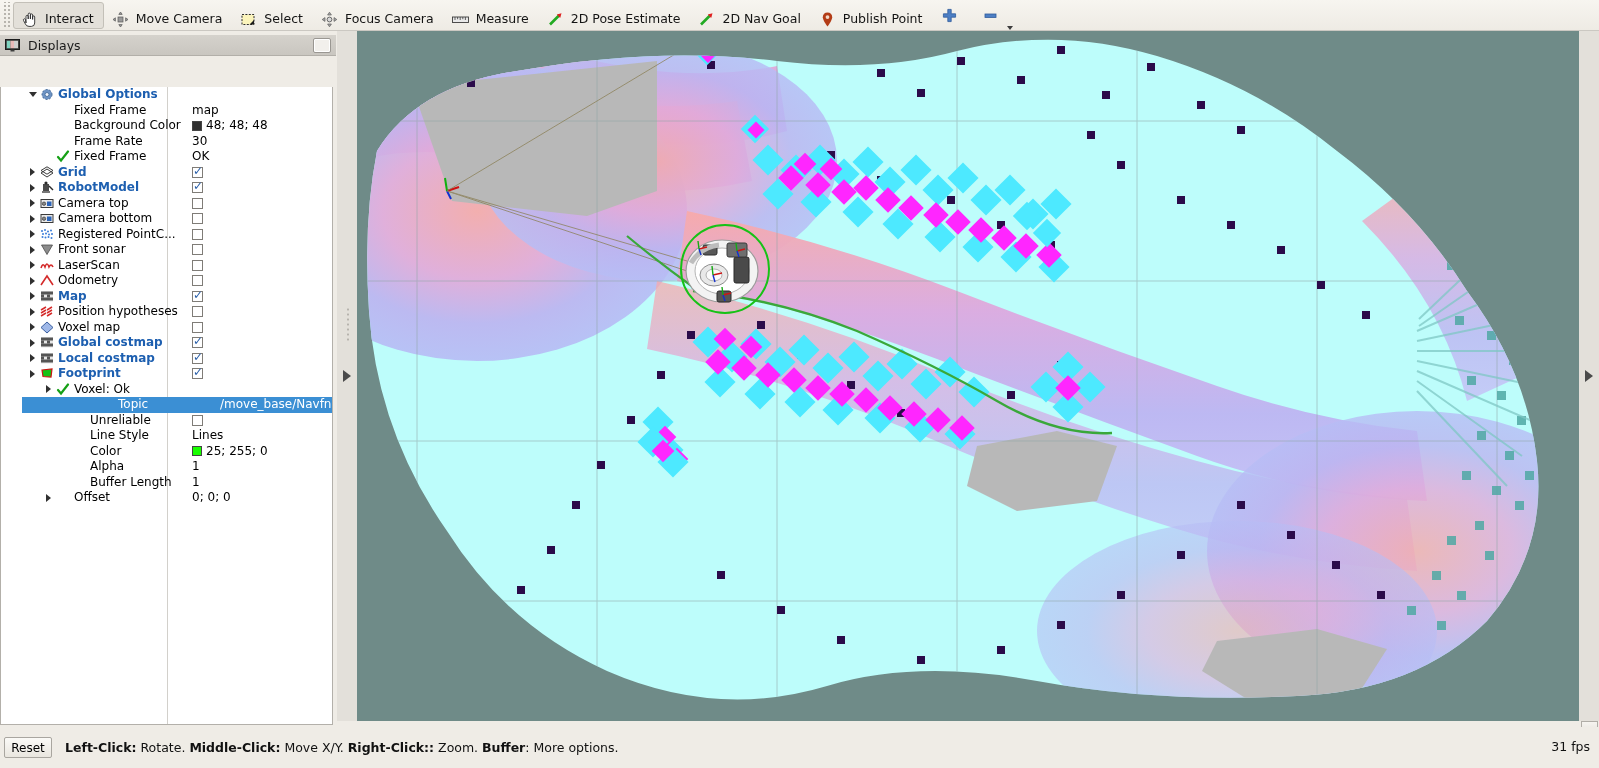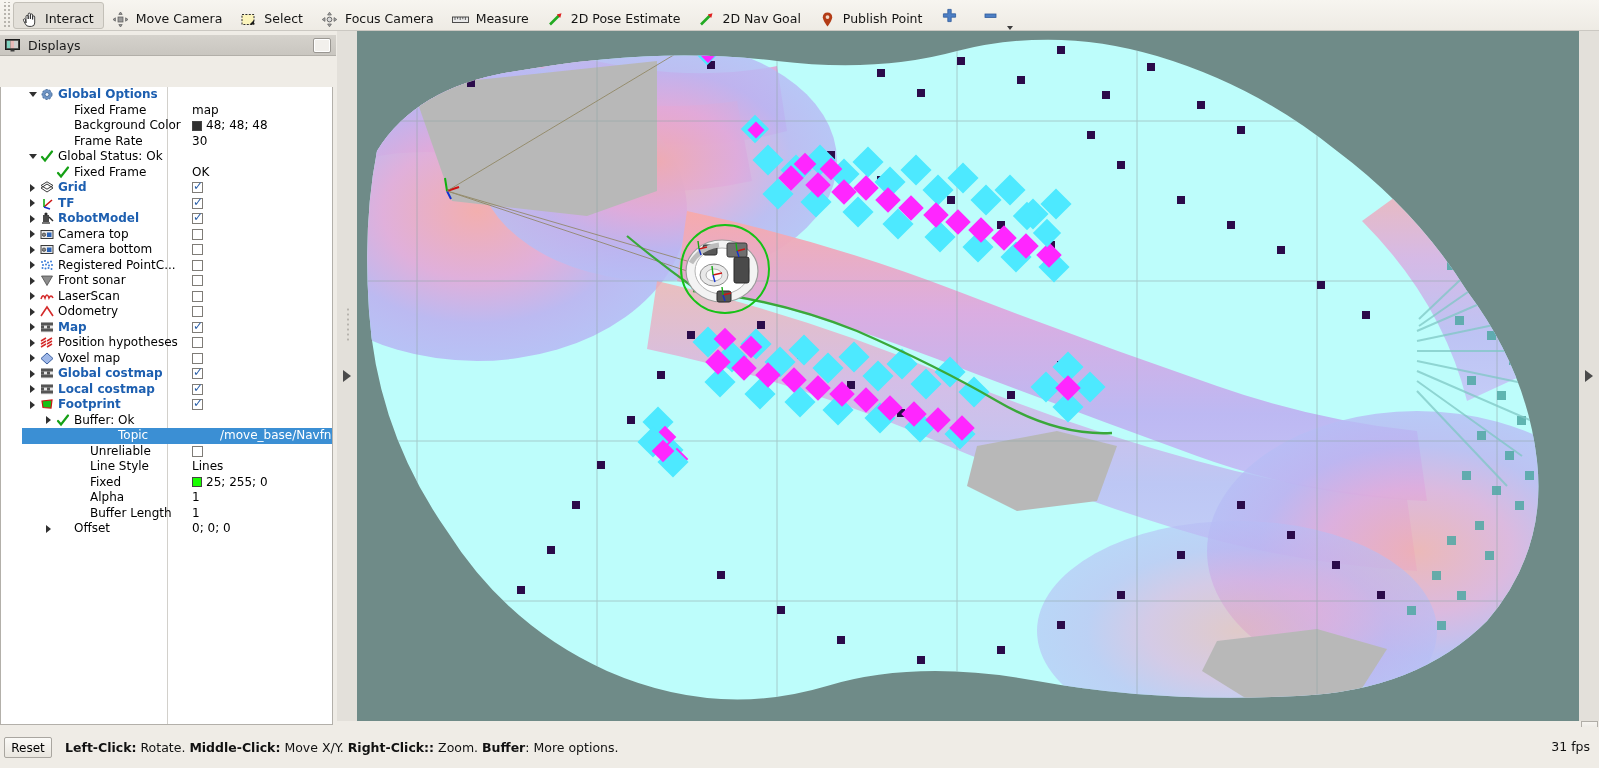--- a/index.html
+++ b/index.html
@@ -390,32 +390,20 @@
             </span>
           </div>
           <div class="row">
             <div style="width: 20px; flex: 0 0 auto;"></div>
             <div class="exp"></div>
             <span class="ico"></span>
             <span class="nm">Frame Rate</span>
             <span class="vl">30</span>
           </div>
           <div class="row">
-            <div style="width: 4px; flex: 0 0 auto;"></div>
-            <div class="exp">
-              <div class="tri-d"></div>
-            </div>
-            <span class="ico">
-              <svg width="14" height="13" viewBox="0 0 14 13">
-                <path d="M2 7 L5 10.5 L12 1.5" fill="none" stroke="#15a015" stroke-width="2.2" stroke-linecap="round"></path>
-              </svg>
-            </span>
-            <span class="nm">Global Status: Ok</span>
-          </div>
-          <div class="row">
             <div style="width: 20px; flex: 0 0 auto;"></div>
             <div class="exp"></div>
             <span class="ico">
               <svg width="14" height="13" viewBox="0 0 14 13">
                 <path d="M2 7 L5 10.5 L12 1.5" fill="none" stroke="#15a015" stroke-width="2.2" stroke-linecap="round"></path>
               </svg>
             </span>
             <span class="nm">Fixed Frame</span>
             <span class="vl">OK</span>
           </div>
@@ -424,35 +412,20 @@
             <div class="exp">
               <div class="tri-r"></div>
             </div>
             <span class="ico">
               <svg width="14" height="13" viewBox="0 0 14 13">
                 <path d="M1 7 L7 3 L13 7 L7 11 Z" fill="none" stroke="#3a3a3a" stroke-width="1"></path>
                 <path d="M1 4.5 L7 0.8 L13 4.5 L7 8.2 Z" fill="none" stroke="#3a3a3a" stroke-width="1"></path>
               </svg>
             </span>
             <span class="nm blue">Grid</span>
-            <span class="cb on"></span>
-          </div>
-          <div class="row">
-            <div style="width: 4px; flex: 0 0 auto;"></div>
-            <div class="exp">
-              <div class="tri-r"></div>
-            </div>
-            <span class="ico">
-              <svg width="14" height="13" viewBox="0 0 14 13">
-                <line x1="4" y1="10" x2="12" y2="3" stroke="#cc1414" stroke-width="1.6"></line>
-                <line x1="4" y1="10" x2="4" y2="2" stroke="#14aa14" stroke-width="1.6"></line>
-                <line x1="4" y1="10" x2="10" y2="12" stroke="#1430cc" stroke-width="1.6"></line>
-              </svg>
-            </span>
-            <span class="nm blue">TF</span>
             <span class="cb on"></span>
           </div>
           <div class="row">
             <div style="width: 4px; flex: 0 0 auto;"></div>
             <div class="exp">
               <div class="tri-r"></div>
             </div>
             <span class="ico">
               <svg width="14" height="13" viewBox="0 0 14 13">
                 <rect x="3" y="3" width="6" height="7" fill="#4a4a4a"></rect>
@@ -669,21 +642,21 @@
           <div class="row">
             <div style="width: 20px; flex: 0 0 auto;"></div>
             <div class="exp">
               <div class="tri-r"></div>
             </div>
             <span class="ico">
               <svg width="14" height="13" viewBox="0 0 14 13">
                 <path d="M2 7 L5 10.5 L12 1.5" fill="none" stroke="#15a015" stroke-width="2.2" stroke-linecap="round"></path>
               </svg>
             </span>
-            <span class="nm">Buffer: Ok</span>
+            <span class="nm">Voxel: Ok</span>
           </div>
           <div class="row sel">
             <div style="width: 36px; flex: 0 0 auto;"></div>
             <div class="exp"></div>
             <span class="ico"></span>
             <span class="nm">Topic</span>
             <span class="vl">/move_base/NavfnROS/pl...</span>
           </div>
           <div class="row">
             <div style="width: 36px; flex: 0 0 auto;"></div>
@@ -696,21 +669,21 @@
             <div style="width: 36px; flex: 0 0 auto;"></div>
             <div class="exp"></div>
             <span class="ico"></span>
             <span class="nm">Line Style</span>
             <span class="vl">Lines</span>
           </div>
           <div class="row">
             <div style="width: 36px; flex: 0 0 auto;"></div>
             <div class="exp"></div>
             <span class="ico"></span>
-            <span class="nm">Fixed</span>
+            <span class="nm">Color</span>
             <span class="vl">
               <span class="swatch" style="background: rgb(25, 255, 0);"></span>
               <span>25; 255; 0</span>
             </span>
           </div>
           <div class="row">
             <div style="width: 36px; flex: 0 0 auto;"></div>
             <div class="exp"></div>
             <span class="ico"></span>
             <span class="nm">Alpha</span>

